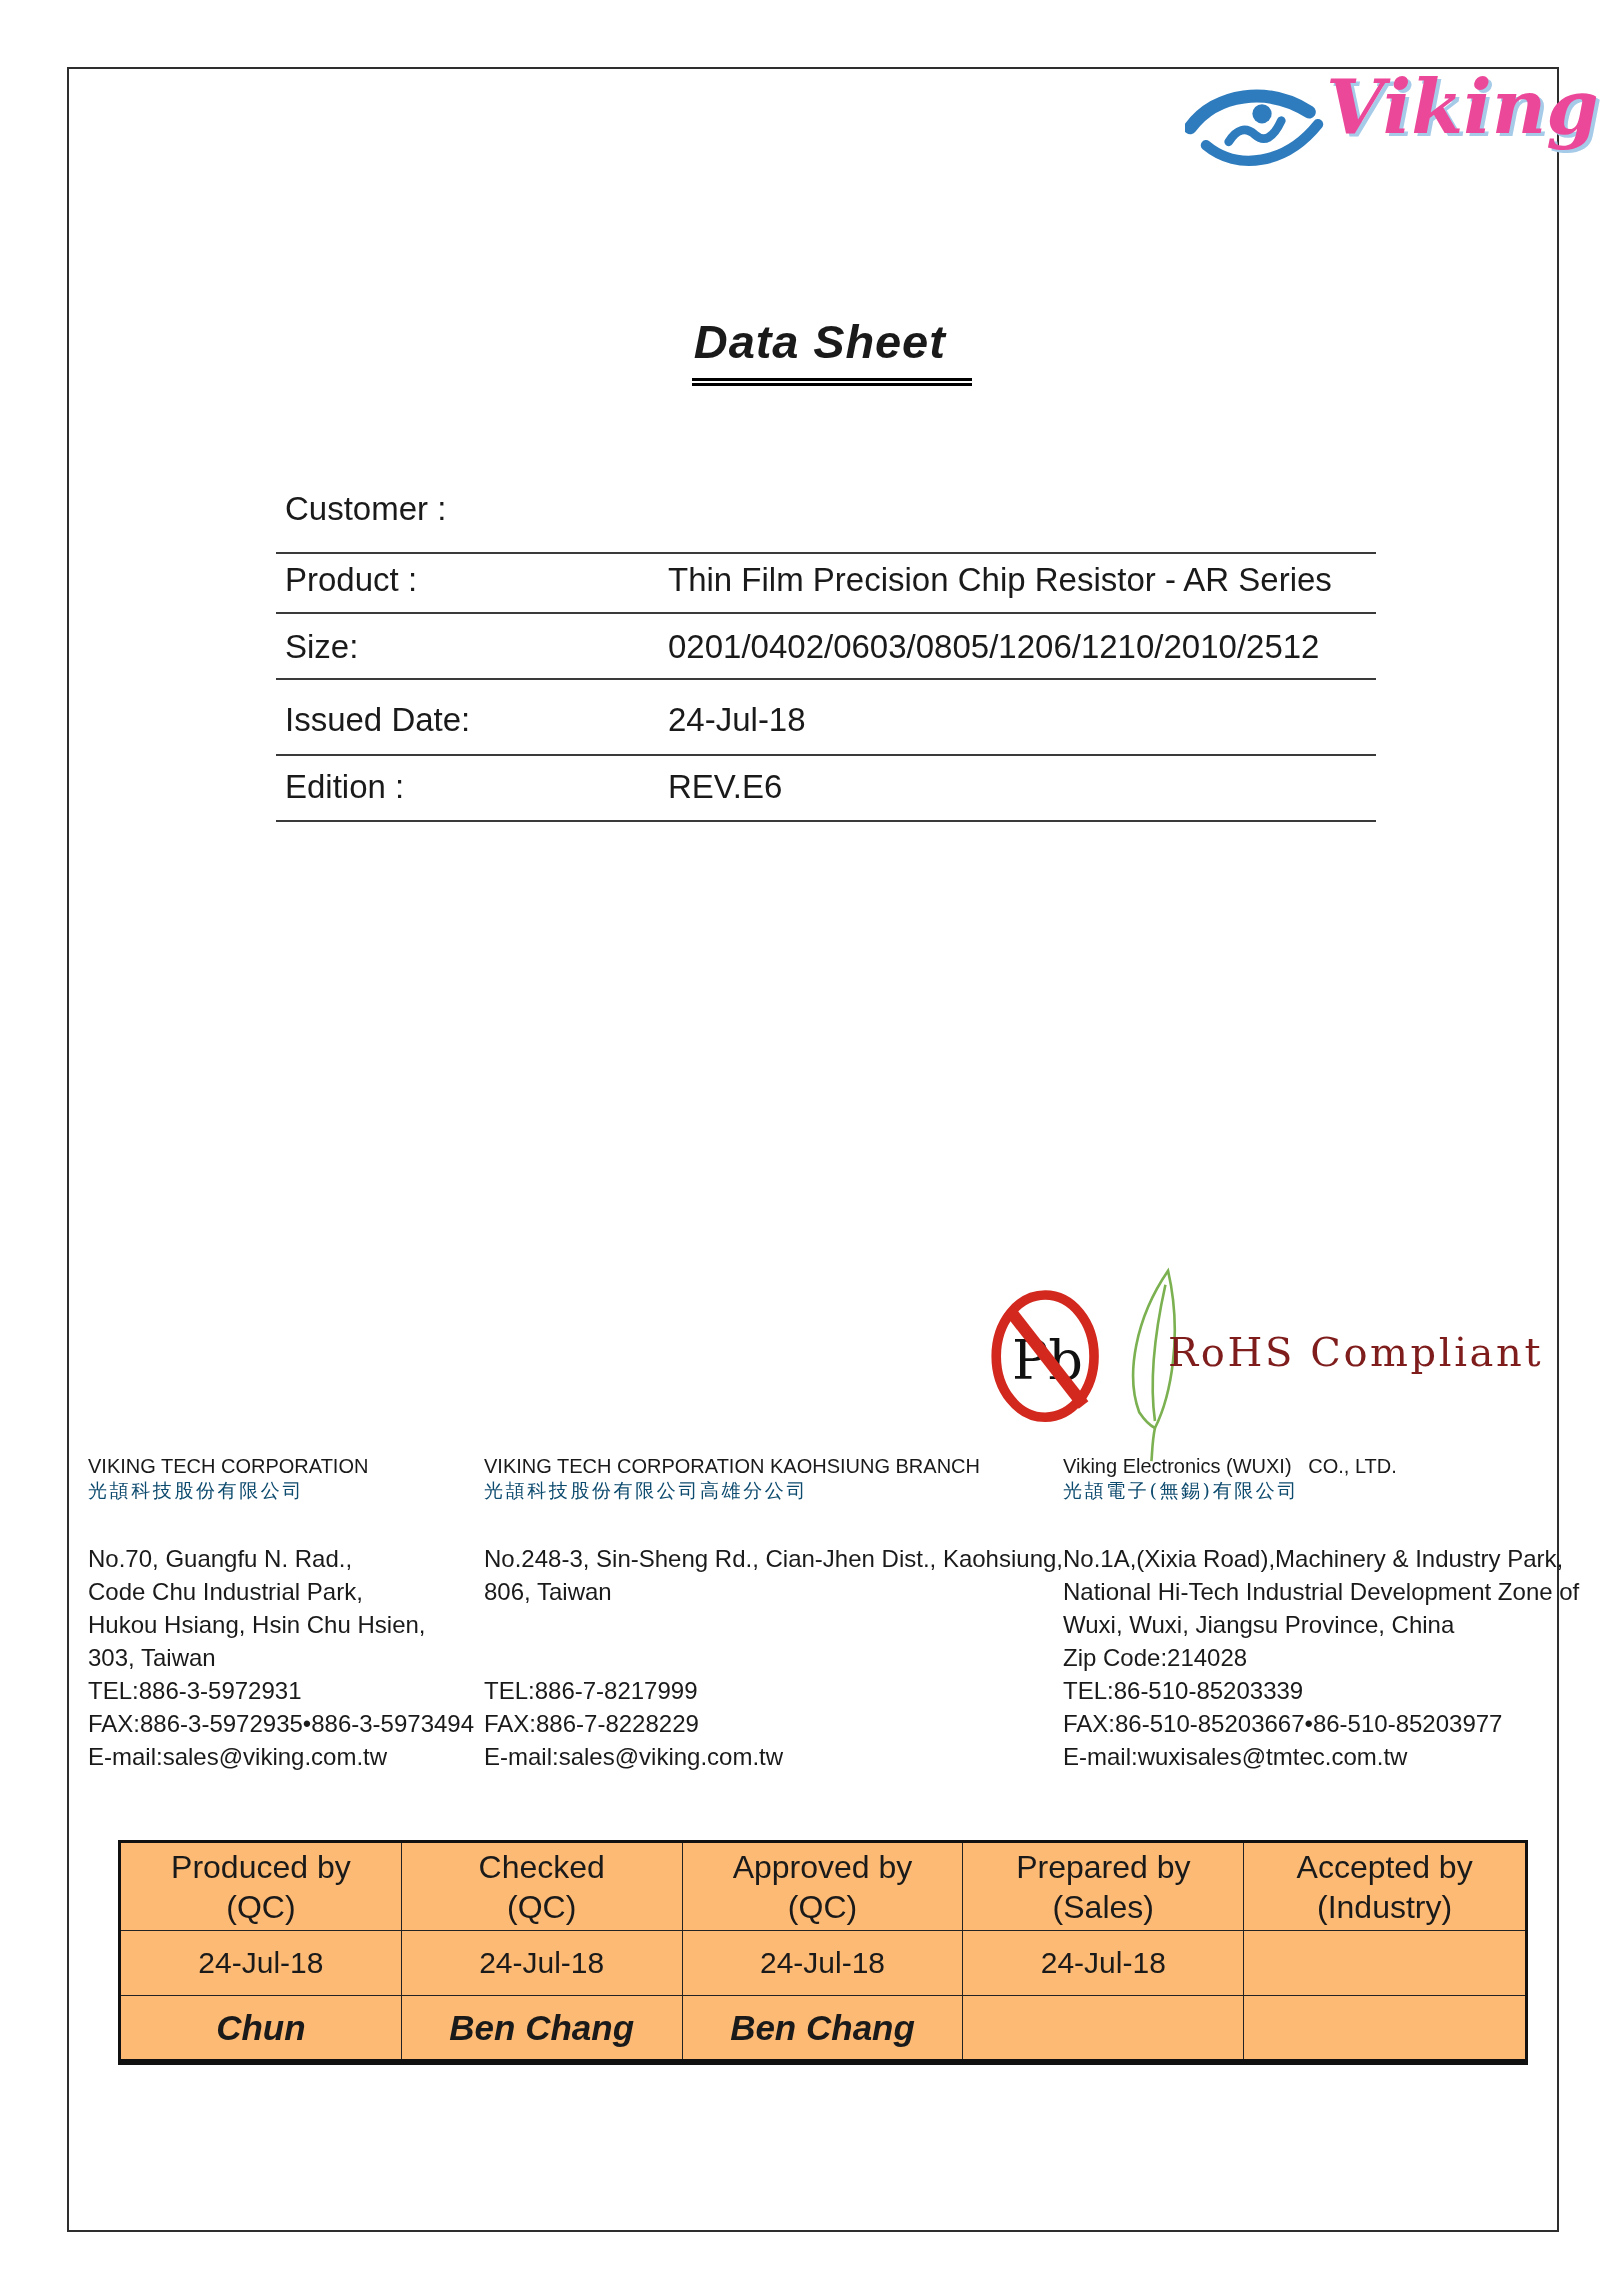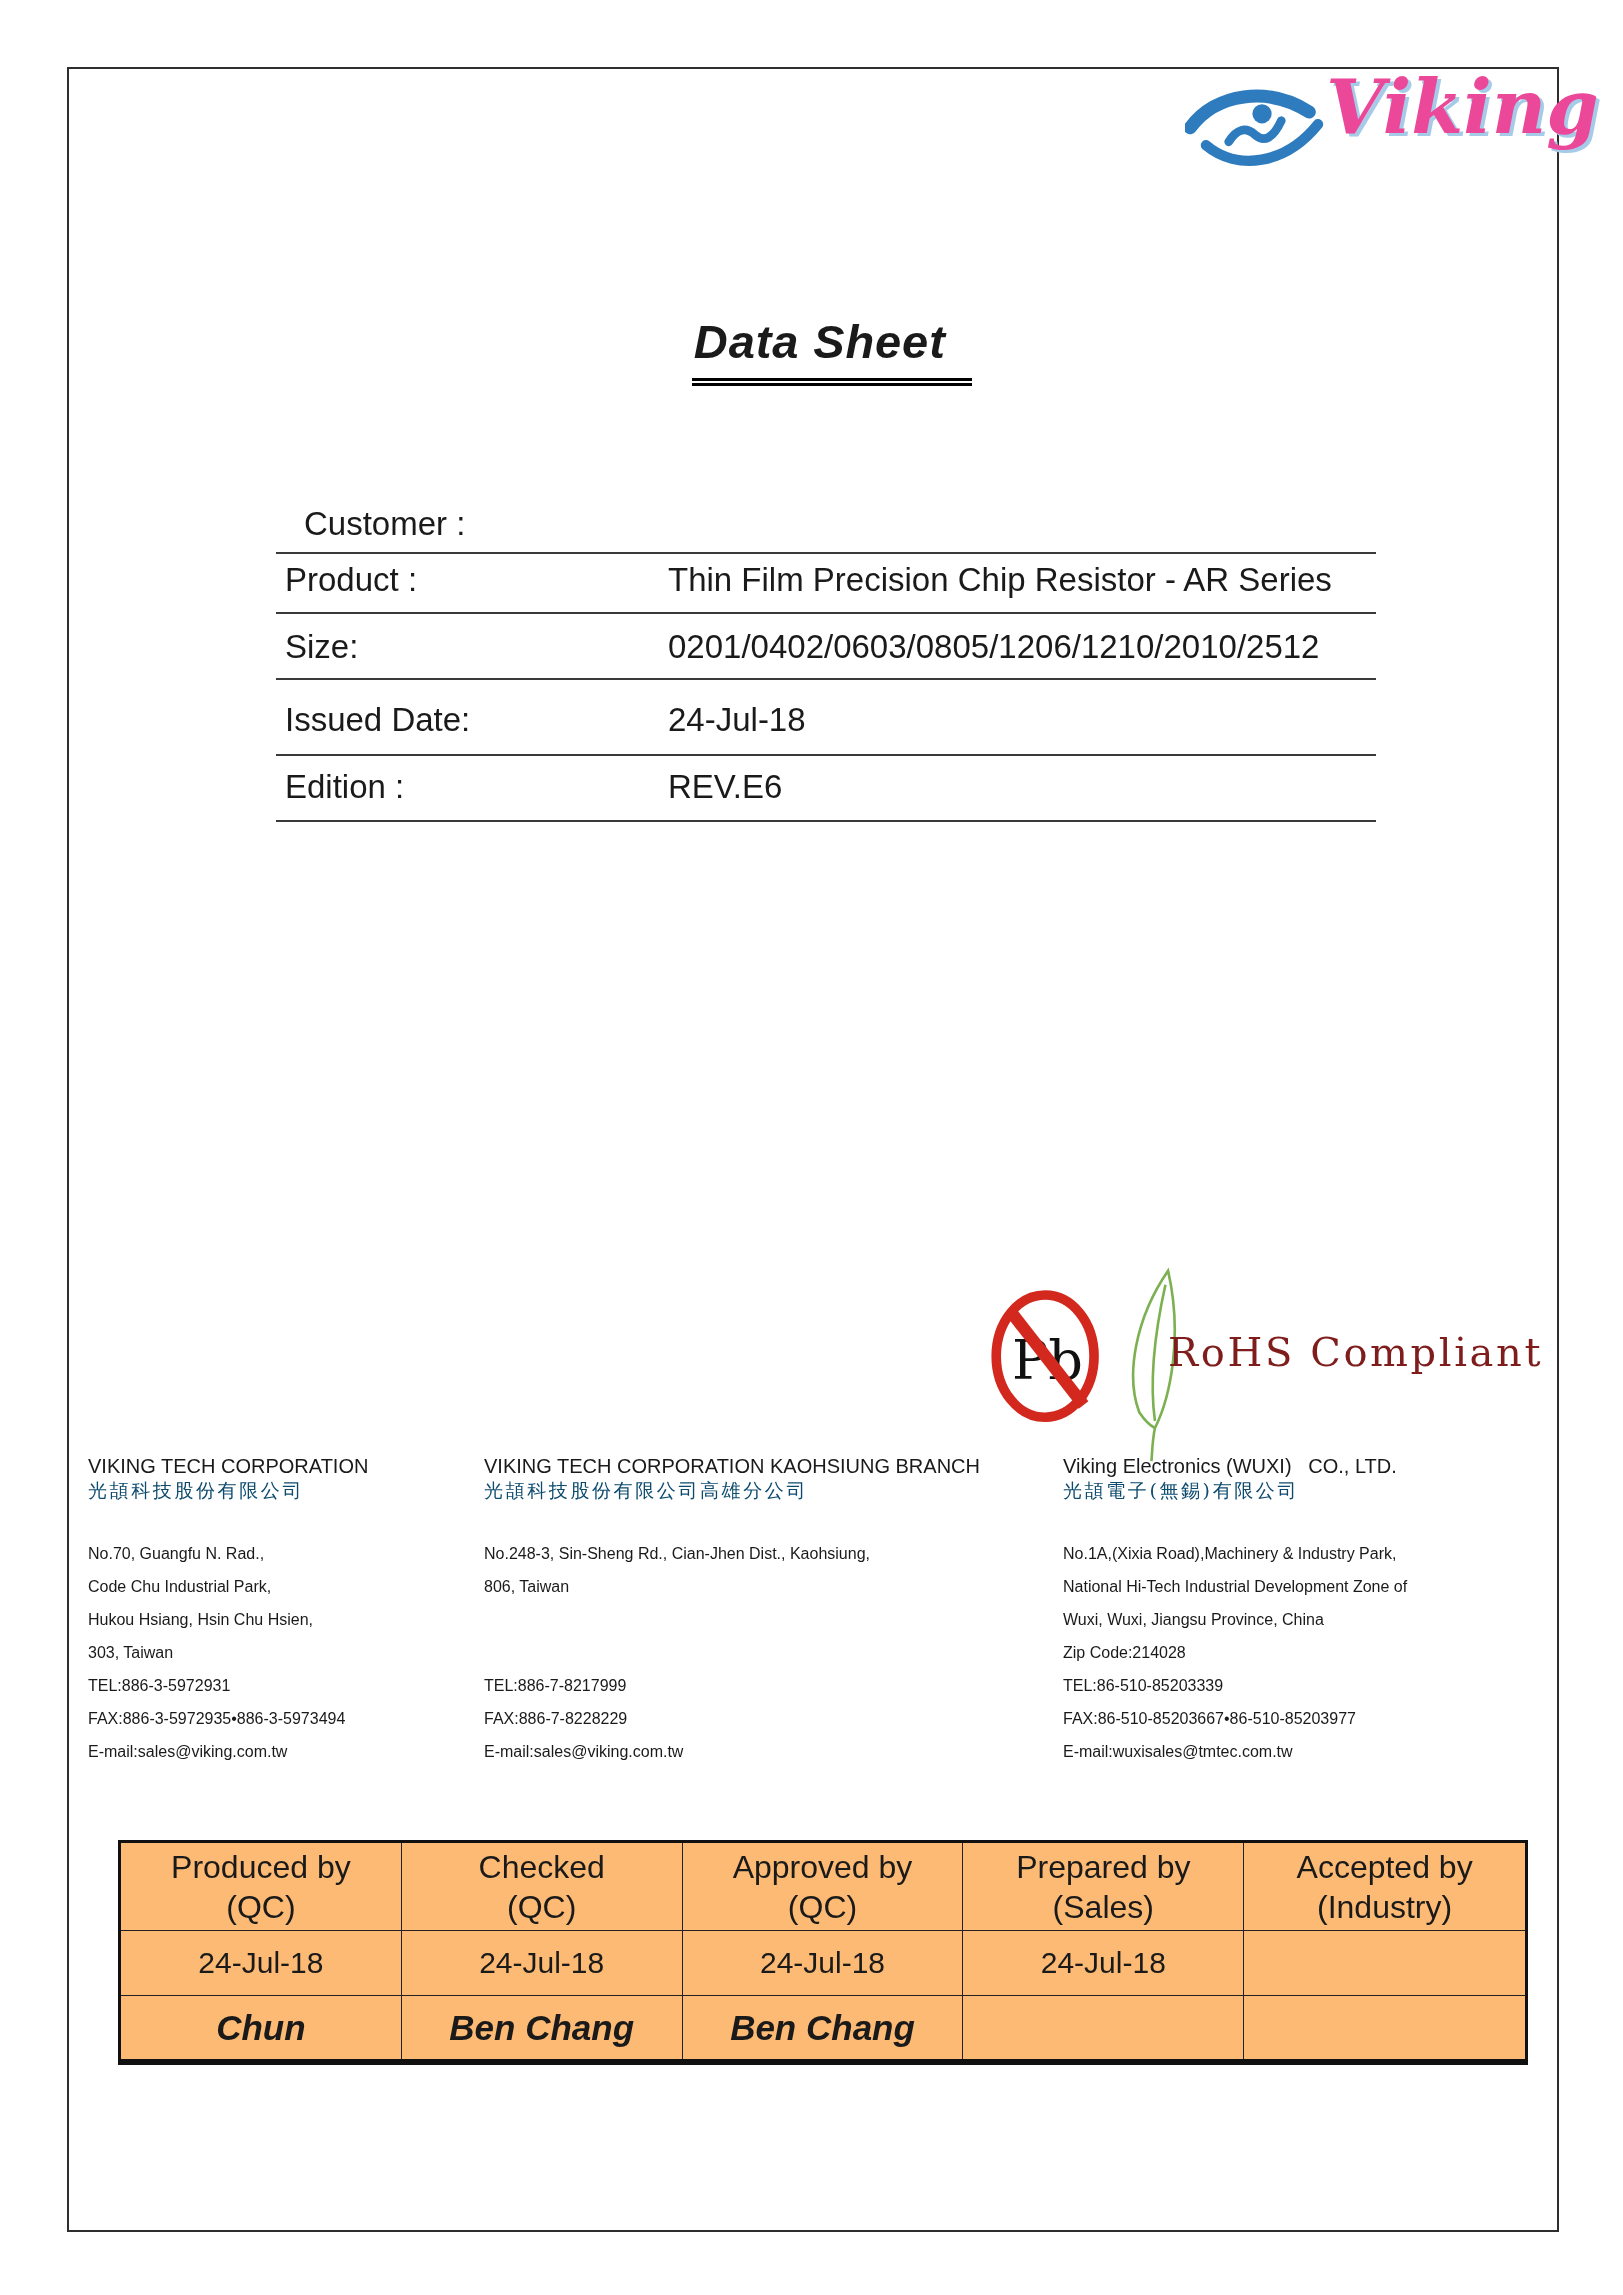--- a/index.html
+++ b/index.html
@@ -17,21 +17,21 @@
   
   .f-label{font-size:33px;}
   .f-value{font-size:33px;}
   .f-line{height:1.8px;background:#3a3a3a;width:1100px;left:276px;}
   
   .rohs-text{left:1168px;top:1329px;font-family:"DejaVu Serif",serif;font-size:40px;color:#7f1d1d;letter-spacing:2.6px;}
   
   .company{width:421px;}
   .company-name{font-size:20px;white-space:pre;}
   .company-zh{font-size:19px;letter-spacing:2.6px;color:#0c4a6e;font-family:"DejaVu Serif",serif;}
-  .company-lines div{height:33px;font-size:16px;white-space:pre;}
+  .company-lines div{height:33px;font-size:24px;white-space:pre;}
   
   .apv{left:118px;top:1840px;width:1404px;display:grid;grid-template-columns:repeat(5,1fr);
     grid-template-rows:88px 65px 63px;border:3.5px solid #111;border-bottom-width:6.1px;background:#fdba74;}
   .apv>div{display:flex;align-items:center;justify-content:center;text-align:center;
     border-right:1.8px solid #222;border-bottom:1.8px solid #222;}
   .apv>div:nth-child(5n){border-right:none;}
   .apv>div:nth-child(n+11){border-bottom:none;}
   .apv .hd{font-size:32px;line-height:40px;flex-direction:column;}
   .apv .dt{font-size:30px;}
   .apv .sg{font-size:35px;font-weight:bold;font-style:italic;}
@@ -46,21 +46,21 @@
     <path d="M6,50 C35,10 95,2 142,32" fill="none" stroke="#2e7cbe" stroke-width="15" stroke-linecap="round"></path>
     <path d="M24,70 C60,100 115,92 152,46" fill="none" stroke="#2e7cbe" stroke-width="12" stroke-linecap="round"></path>
     <circle cx="88" cy="34" r="11" fill="#2e7cbe"></circle>
     <path d="M50,66 Q64,44 80,58 Q96,72 110,42" fill="none" stroke="#2e7cbe" stroke-width="10" stroke-linecap="round"></path>
   </svg>
 </div>
 <div class="abs brand-text">Viking</div>
 
 <div class="abs doc-title">Data Sheet</div>
 
-<div class="abs f-label" style="left:285px;top:505px;margin-left:19px;">Customer :</div>
+<div class="abs f-label" style="left:285px;top:490px;">Customer :</div>
 <div class="abs f-value" style="left:668px;top:501px;"></div>
 <div class="abs f-line" style="top:552px;"></div>
 
 <div class="abs f-label" style="left:285px;top:561px;">Product :</div>
 <div class="abs f-value" style="left:668px;top:561px;">Thin Film Precision Chip Resistor - AR Series</div>
 <div class="abs f-line" style="top:612px;"></div>
 
 <div class="abs f-label" style="left:285px;top:628px;">Size:</div>
 <div class="abs f-value" style="left:668px;top:628px;">0201/0402/0603/0805/1206/1210/2010/2512</div>
 <div class="abs f-line" style="top:678px;"></div>

